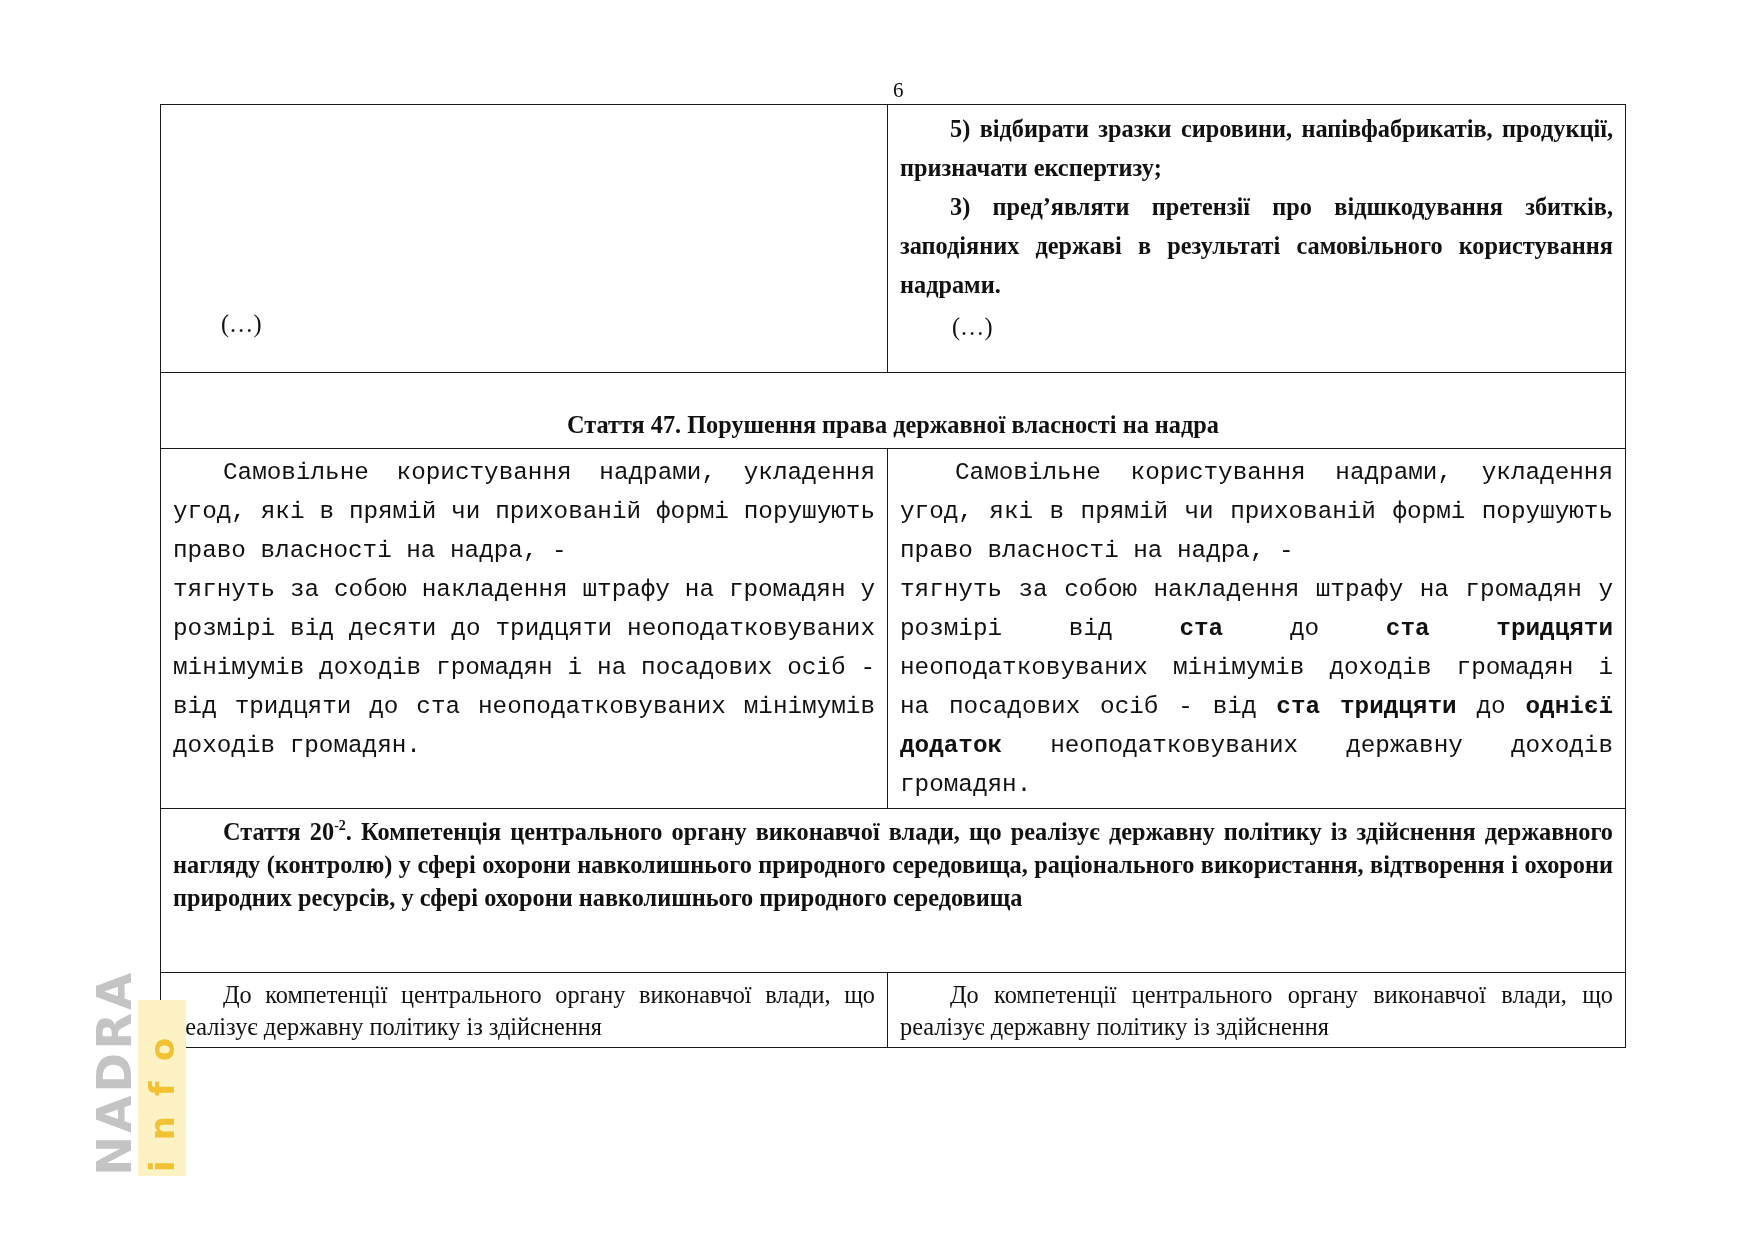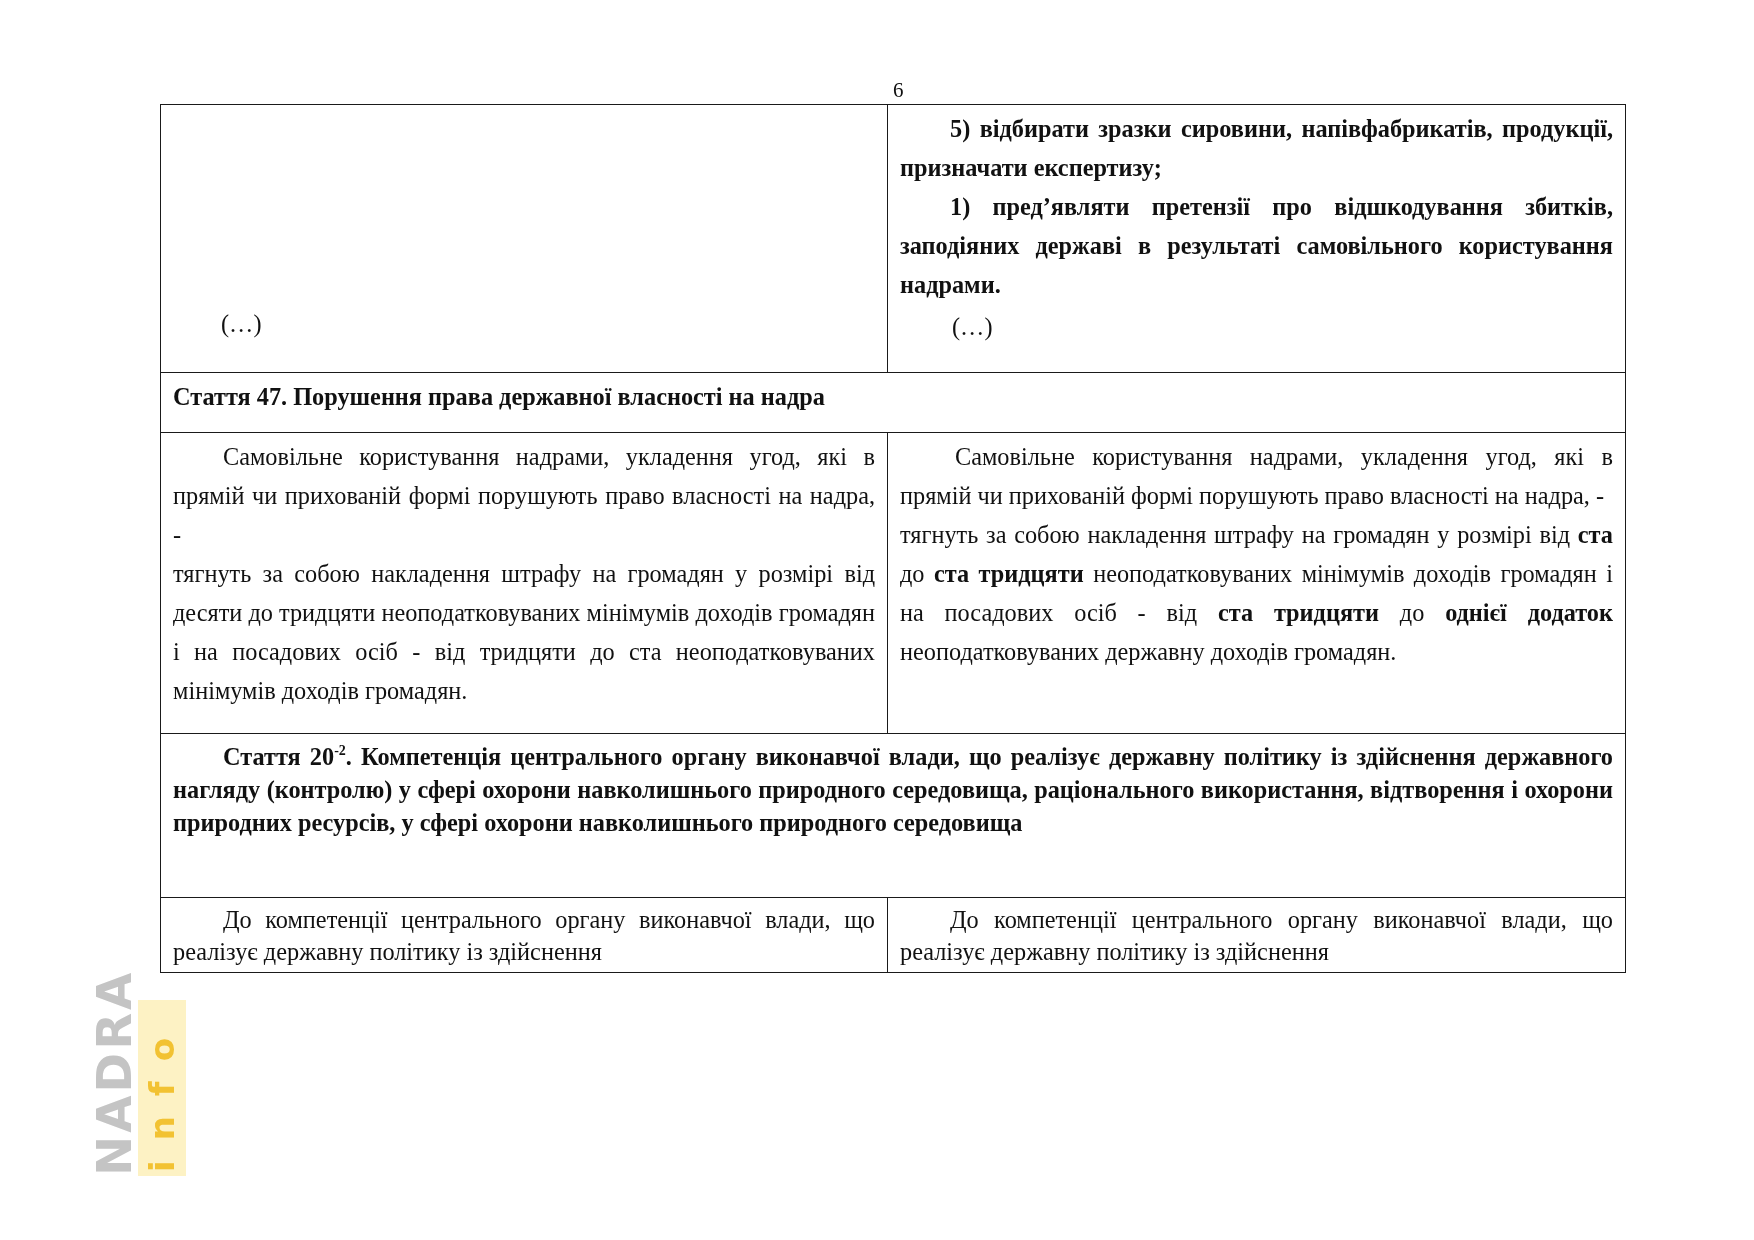--- a/index.html
+++ b/index.html
@@ -17,22 +17,22 @@
   p { margin: 0; }
   .center { text-align: center; }
   .row1 td { height: 267px; }
   .row1-left { position: relative; }
   .ellipsis-left { position: absolute; left: 60px; top: 205px; font-size: 24.3px; }
   .row1-right .cell-inner { padding-top: 4px; }
   .ellipsis-right { text-indent: 52px; margin-top: 3px; }
   .hdr-row td { height: 67px; }
   .hdr-row .cell-inner { text-align: center; font-weight: bold; line-height: 32px; padding-top: 2px; }
   .art-row td { height: 59px; }
-  .art-row .cell-inner { text-align: left; font-weight: bold; padding-top: 4px; }
-  .body-row td { height: 300px; }
+  .art-row .cell-inner { text-align: center; font-weight: bold; padding-top: 4px; margin-top: 28px; }
+  .body-row td { height: 300px; font-family: Liberation Mono, monospace; }
   .body-row .cell-inner { padding-top: 4px; }
   .hdr2-row td { height: 66px; }
   .art2-row td { height: 163px; }
   .art2-row .cell-inner { font-weight: bold; text-indent: 50px; line-height: 33.2px; padding-top: 6px; }
   sup { font-size: 14px; vertical-align: 10px; line-height: 0; }
   .last-row td { height: 66px; }
   .last-row .cell-inner { padding-top: 6px; line-height: 32px; }
   .wm-nadra { position: absolute; left: 90px; top: 1176px; transform-origin: 0 0; transform: rotate(-90deg);
               font-family: "DejaVu Sans", sans-serif; font-weight: bold; font-size: 48px; letter-spacing: 3px;
               color: #c4c4c4; line-height: 48px; white-space: nowrap; }
@@ -53,21 +53,21 @@
     </colgroup>
 
   <tbody>
       <tr class="row1">
     <td class="row1-left">
       <span class="ellipsis-left">(…)</span>
     </td>
     <td class="row1-right">
       <div class="cell-inner bold">
         <p class="indent">5) відбирати зразки сировини, напівфабрикатів, продукції, призначати експертизу;</p>
-        <p class="indent">1) пред’являти претензії про відшкодування збитків, заподіяних державі в результаті самовільного користування надрами.</p>
+        <p class="indent">3) пред’являти претензії про відшкодування збитків, заподіяних державі в результаті самовільного користування надрами.</p>
         <p class="ellipsis-right" style="font-weight:normal">(…)</p>
       </div>
     </td>
   </tr>
 
 
   <tr class="art-row">
     <td colspan="2">
       <div class="cell-inner">
         <p>Стаття 47. Порушення права державної власності на надра</p>

